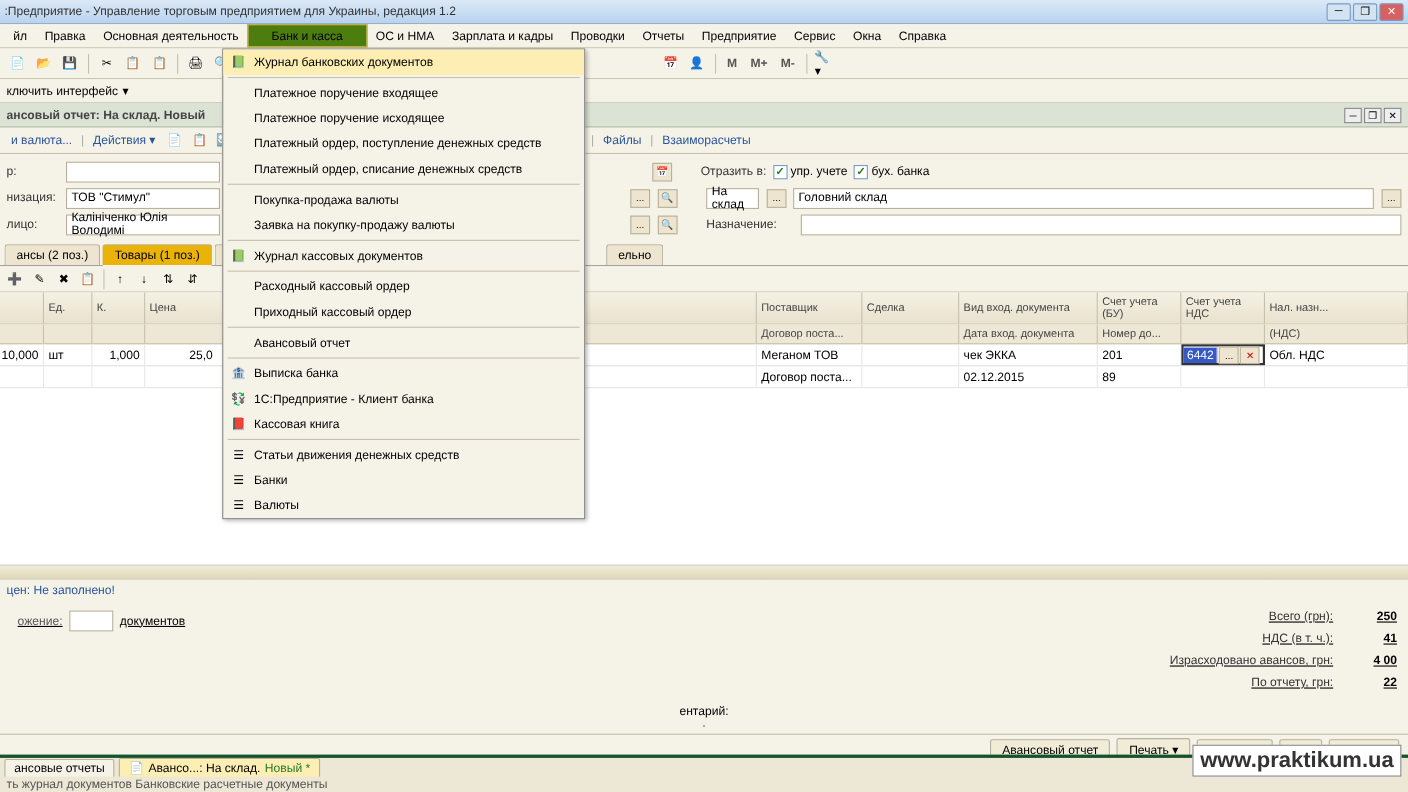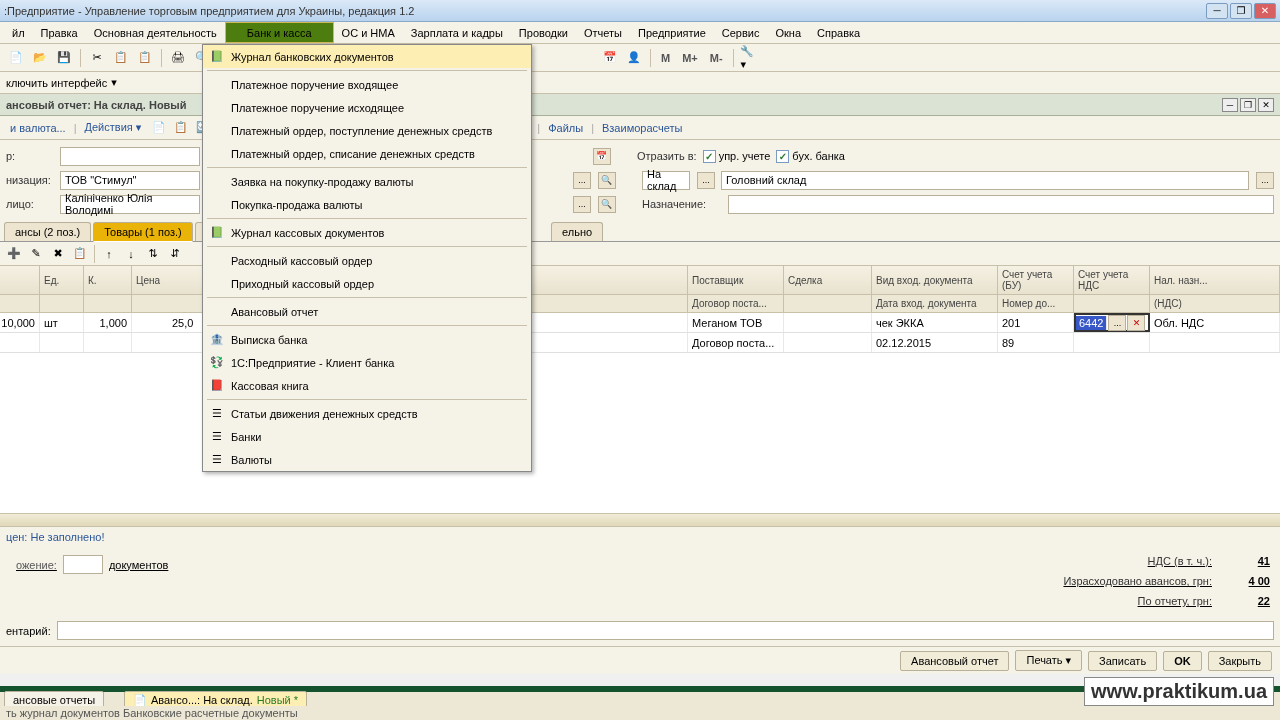--- a/index.html
+++ b/index.html
@@ -62,26 +62,26 @@
   .dm-sep { height: 1px; background: #c8c0a8; margin: 2px 4px; }
   .dm-icon { position: absolute; left: 6px; width: 16px; height: 16px; display: flex; align-items: center; justify-content: center; }
   .totals-row { display: flex; justify-content: flex-end; align-items: center; height: 20px; gap: 8px; }
   .totals-label { color: #333; }
   .totals-val { font-weight: bold; width: 50px; text-align: right; }
   
   .scroll-strip { height: 14px; background: linear-gradient(#f0ecd8, #e0d8b8); border-top: 1px solid #c8c0a8; border-bottom: 1px solid #c8c0a8; }
   
   .warn-link { color: #2a5599; padding: 4px 6px; background: #f5f2e8; }
   
-  .comment-row { background: #f5f2e8; padding: 6px; display: flex; align-items: center; gap: 6px; }
+  .comment-row { background: #f5f2e8; padding: 6px; display: flex; align-items: center; gap: 6px; flex-direction: column; }
   .comment-input { background: #fff; border: 1px solid #b8b098; height: 19px; flex: 1; }
   .btn { background: #f0ecd8; border: 1px solid #b8b098; padding: 3px 10px; cursor: pointer; border-radius: 2px; }
   .btn.ok { font-weight: bold; }
   
-  .taskbar { position: absolute; bottom: 12px; left: 0; right: 0; height: 22px; background: #ede8d5; border-top: 6px solid #14532d; display: flex; align-items: center; padding: 0 4px; gap: 20px; }
+  .taskbar { position: absolute; bottom: 12px; left: 0; right: 0; height: 22px; background: #ede8d5; border-top: 3px solid #14532d; display: flex; align-items: center; padding: 0 4px; gap: 4px; }
   .task-item { background: #f5f2e8; border: 1px solid #b8b098; padding: 2px 8px; border-radius: 2px; cursor: pointer; display: flex; align-items: center; gap: 4px; }
   .task-item.active { background: #fdeeb3; }
   
   .statusbar { position: absolute; bottom: 0; left: 0; right: 0; height: 14px; background: #ede8d5; padding: 0 6px; font-size: 10px; color: #555; display: flex; align-items: center; }
   
   .watermark { position: absolute; bottom: 14px; right: 6px; font-size: 20px; font-weight: bold; color: #333; background: #fff; padding: 2px 6px; border: 1px solid #888; }
   
   .attach-row { display: flex; align-items: center; gap: 6px; padding: 4px 6px; background: #f5f2e8; }
   .attach-label { color: #555; }
   .attach-box { width: 40px; height: 19px; background: #fff; border: 1px solid #b8b098; }
@@ -294,20 +294,24 @@
 <div style="background:#f5f2e8;display:flex;padding:4px 10px;text-decoration:underline;">
   <div style="flex:1">
     <div class="attach-row">
       <span class="attach-label">ожение:</span>
       <div class="attach-box"></div>
       <span>документов</span>
     </div>
   </div>
   <div style="width:320px">
     <div class="totals-row">
+        <span class="totals-label">Всего (грн):</span>
+        <span class="totals-val">250</span>
+      </div>
+    <div class="totals-row">
         <span class="totals-label">НДС (в т. ч.):</span>
         <span class="totals-val">41</span>
       </div>
     <div class="totals-row">
         <span class="totals-label">Израсходовано авансов, грн:</span>
         <span class="totals-val">4 00</span>
       </div>
     <div class="totals-row">
         <span class="totals-label">По отчету, грн:</span>
         <span class="totals-val">22</span>
@@ -358,24 +362,24 @@
       <span>Платежное поручение исходящее</span>
     </div>
     <div class="dm-item">
       <span>Платежный ордер, поступление денежных средств</span>
     </div>
     <div class="dm-item">
       <span>Платежный ордер, списание денежных средств</span>
     </div>
     <div class="dm-sep"></div>
     <div class="dm-item">
+      <span>Покупка-продажа валюты</span>
+    </div>
+    <div class="dm-item">
       <span>Заявка на покупку-продажу валюты</span>
-    </div>
-    <div class="dm-item">
-      <span>Покупка-продажа валюты</span>
     </div>
     <div class="dm-sep"></div>
     <div class="dm-item">
       <span class="dm-icon">📗</span>
       <span>Журнал кассовых документов</span>
     </div>
     <div class="dm-sep"></div>
     <div class="dm-item">
       <span>Расходный кассовый ордер</span>
     </div>

